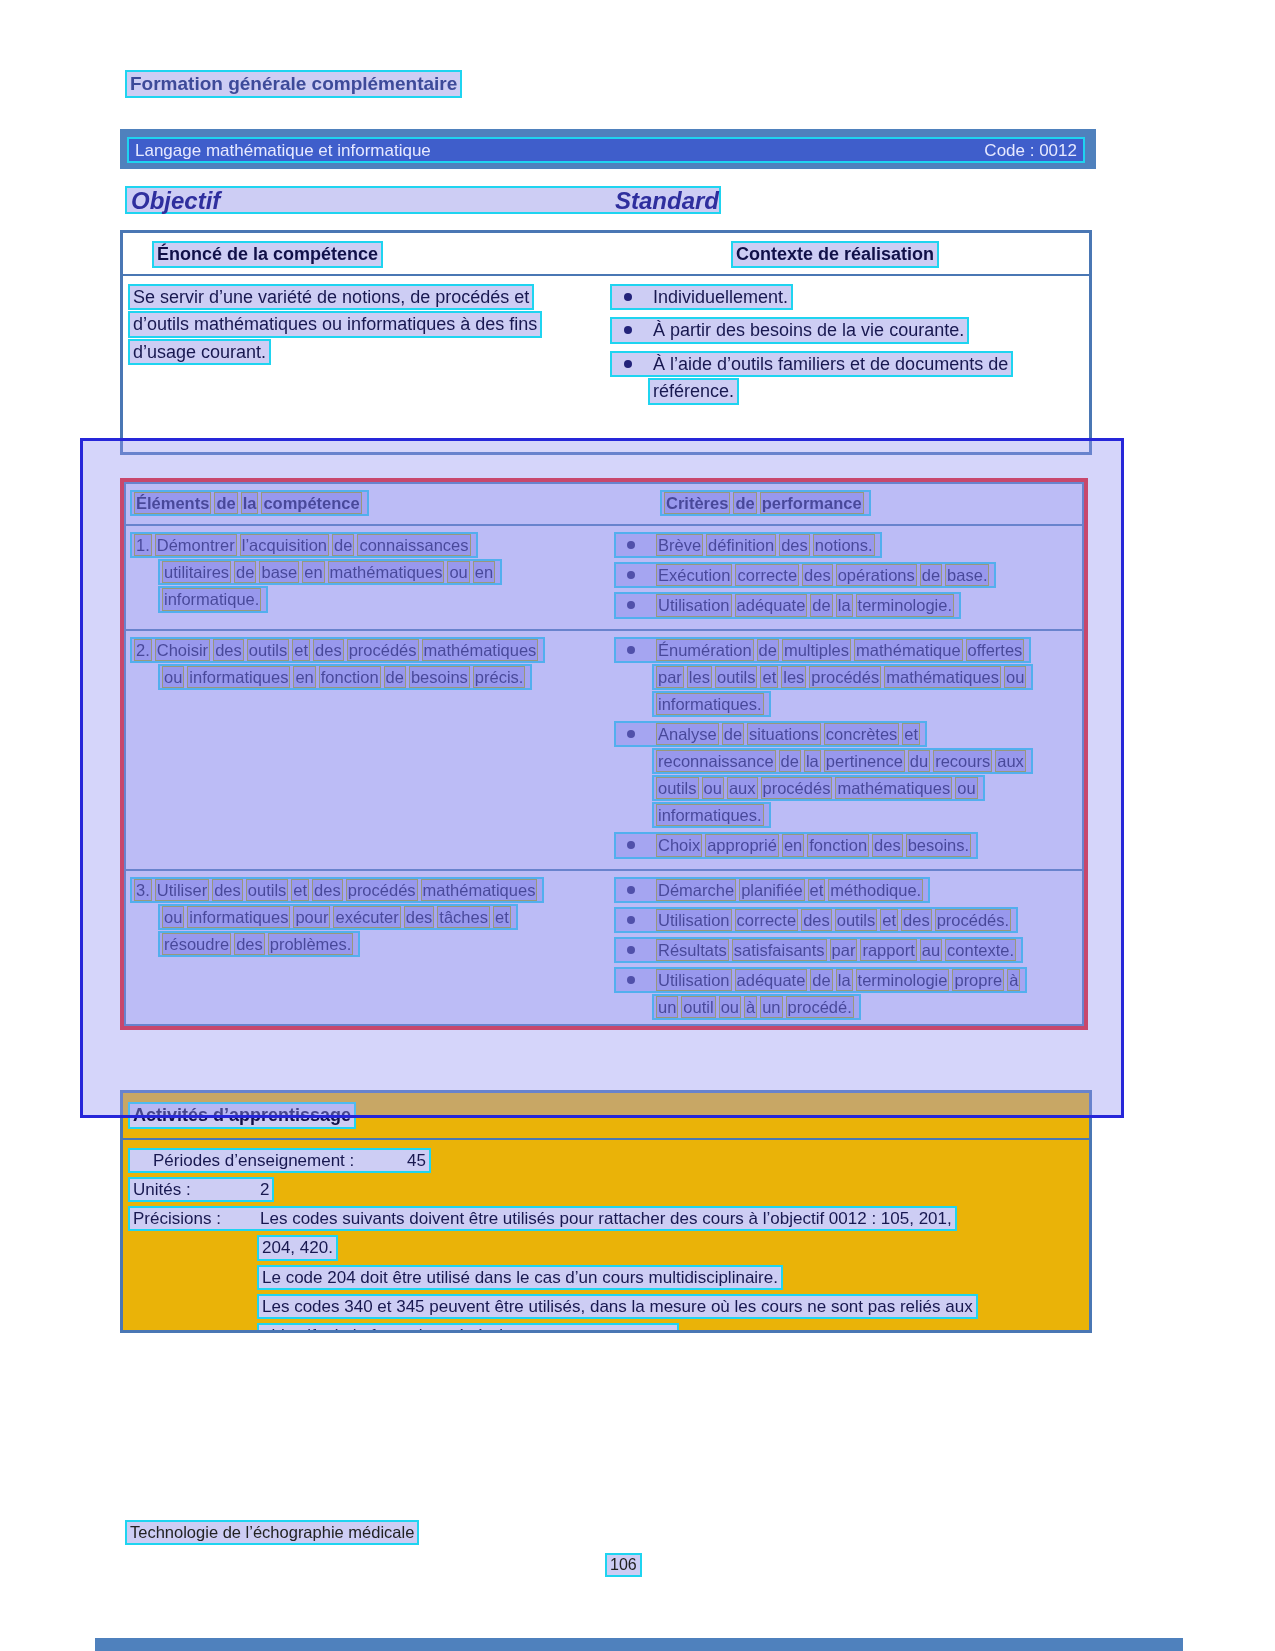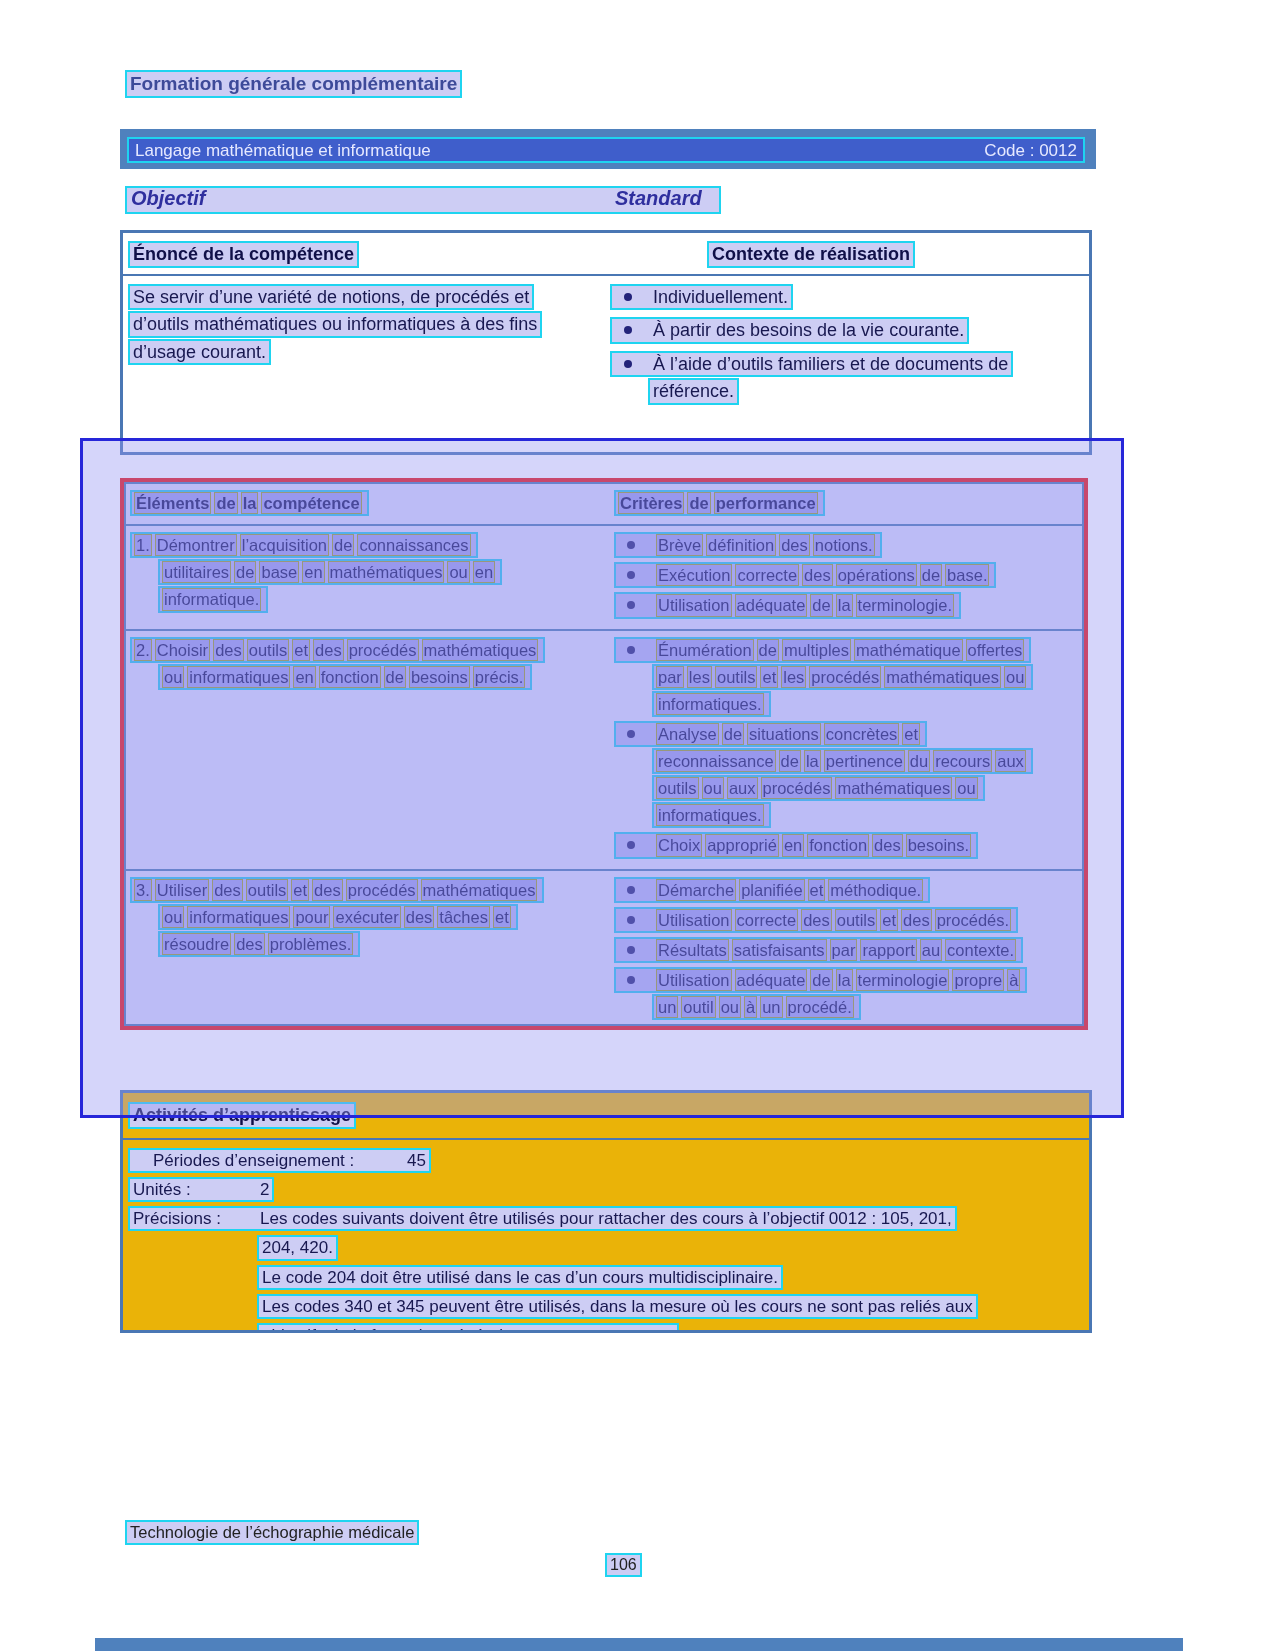--- a/index.html
+++ b/index.html
@@ -10,28 +10,28 @@
   .nowrap{white-space:nowrap;}
   
   .eyebrow-wrap{position:absolute;left:125px;top:70px;font-size:19px;color:#3d4a99;font-weight:bold;}
   
   .bar{position:absolute;left:120px;top:129px;width:976px;height:40px;background:#4f81bd;}
   .bar-strip{position:absolute;left:7px;top:8px;width:942px;height:22px;background:#3f5ecb;
              border:2px solid #1fd4f0;color:#e6e9ff;font-size:17px;display:flex;
              justify-content:space-between;align-items:flex-end;padding:0 6px;}
   
   .obj-row{position:absolute;left:125px;top:186px;width:592px;height:24px;background:#cdcdf4;
-           border:2px solid #1fd4f0;font-size:20px;font-weight:bold;font-style:italic;color:#2f2f9e;}
+           border:2px solid #1fd4f0;font-size:24px;font-weight:bold;font-style:italic;color:#2f2f9e;}
   .obj-row .obj{position:absolute;left:4px;top:-1px;}
   .obj-row .std{position:absolute;left:488px;top:-1px;}
   
   .table1{position:absolute;left:120px;top:230px;width:972px;height:225px;box-sizing:border-box;
           border:3px solid #4a77b4;overflow:hidden;background:#fff;}
   .t1-head{display:flex;border-bottom:2px solid #4a77b4;padding:8px 0 6px 0;font-size:18px;font-weight:bold;color:#101048;}
-  .t1-head .col-l{width:584px;padding-left:5px;box-sizing:border-box;}
+  .t1-head .col-l{width:584px;padding-left:5px;box-sizing:border-box;margin-left:24px;}
   .t1-head .col-r{flex:1;}
   .t1-body{display:flex;padding-top:8px;font-size:18px;}
   .t1-body .col-l{width:487px;padding-left:5px;box-sizing:border-box;}
   .t1-body .col-r{flex:1;}
   .t-line{margin-bottom:1px;}
   .entry{margin-bottom:7px;}
   .flexline{display:inline-flex;align-items:center;}
   .bullet{width:8px;height:8px;border-radius:50%;background:#23237a;margin:0 21px 0 9px;flex:0 0 auto;}
   .cont1{margin-left:38px;}
   
@@ -132,21 +132,21 @@
     <div class="t2-head">
       <div class="col-l">
         <span class="lnbox" style="font-weight: bold;">
             <span class="w">Éléments</span>
             <span class="w">de</span>
             <span class="w">la</span>
             <span class="w">compétence</span>
           </span>
       </div>
       <div class="col-r">
-        <span class="lnbox" style="font-weight: bold;">
+        <span class="lnbox" style="font-weight: bold; margin-left: 46px;">
             <span class="w">Critères</span>
             <span class="w">de</span>
             <span class="w">performance</span>
           </span>
       </div>
     </div>
     <div>
         <div class="t2-row">
           <div class="t2-col-l">
             <div class="t2-line"><span class="lnbox">

